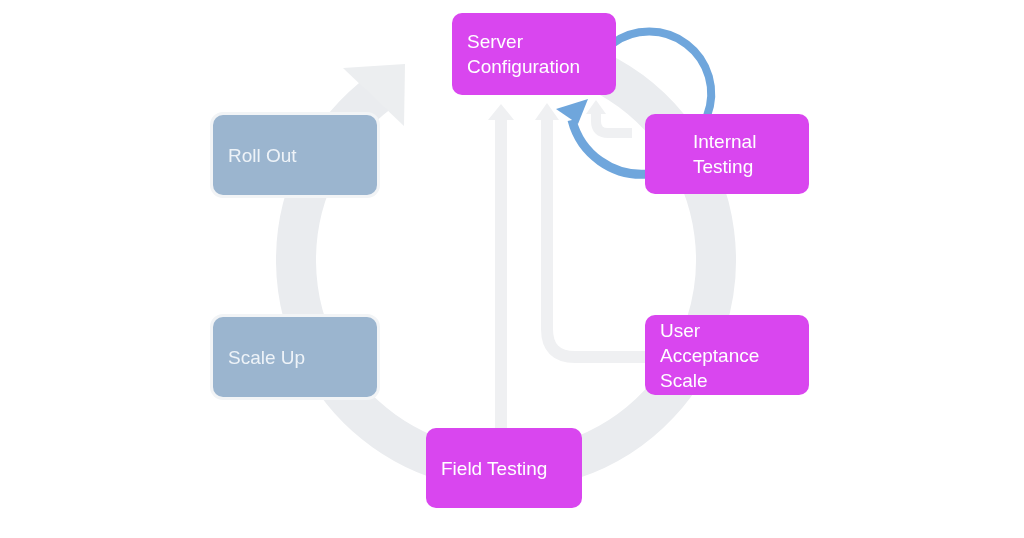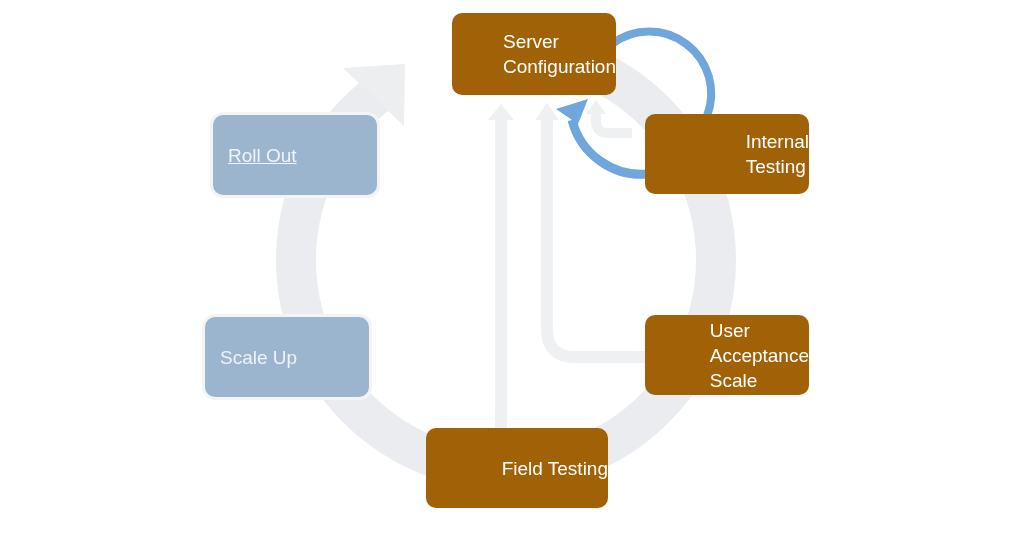--- a/index.html
+++ b/index.html
@@ -2,21 +2,21 @@
 <html><head>
   <meta charset="utf-8">
   <style>
     html, body { margin: 0; padding: 0; background: #ffffff; }
     body { width: 1024px; height: 538px; position: relative; overflow: hidden;
            font-family: "Liberation Sans", sans-serif; }
     #canvas { position: absolute; left: 0; top: 0; width: 1024px; height: 538px; }
     .node { position: absolute; border-radius: 10px; color: #ffffff; box-sizing: border-box;
             font-size: 19px; line-height: 25px; display: flex; align-items: center;
             padding-left: 15px; }
-    .node.active { background: #a16207; justify-content: flex-end; }
+    .node.active { background: #d946ef; }
     .node.faded { background: #9bb5cf; color: #eef3f8; box-shadow: 0 0 0 3px #f2f4f6; }
     .node .lbl { white-space: pre-line; }
   </style>
 </head>
 <body>
 
 <svg id="canvas" viewBox="0 0 1024 538">
 
   <path d="M 380 92 A 210 210 0 1 0 507 50" fill="none" stroke="#eaecef" stroke-width="40"></path>
 
@@ -45,23 +45,23 @@
   <span class="lbl">Internal
 Testing</span>
 </div>
 
 <div class="node active" style="left:645px; top:315px; width:164px; height:80px;">
   <span class="lbl">User
 Acceptance
 Scale</span>
 </div>
 
-<div class="node active" style="left:426px; top:428px; width:182px; height:80px;">
+<div class="node active" style="left:426px; top:428px; width:156px; height:80px;">
   <span class="lbl">Field Testing</span>
 </div>
 
-<div class="node faded" style="left:205px; top:317px; width:164px; height:80px;">
+<div class="node faded" style="left:213px; top:317px; width:164px; height:80px;">
   <span class="lbl">Scale Up</span>
 </div>
 
-<div class="node faded" style="left:213px; top:115px; width:164px; height:80px;text-decoration:underline;">
+<div class="node faded" style="left:213px; top:115px; width:164px; height:80px;">
   <span class="lbl">Roll Out</span>
 </div>
 
 </body></html>

